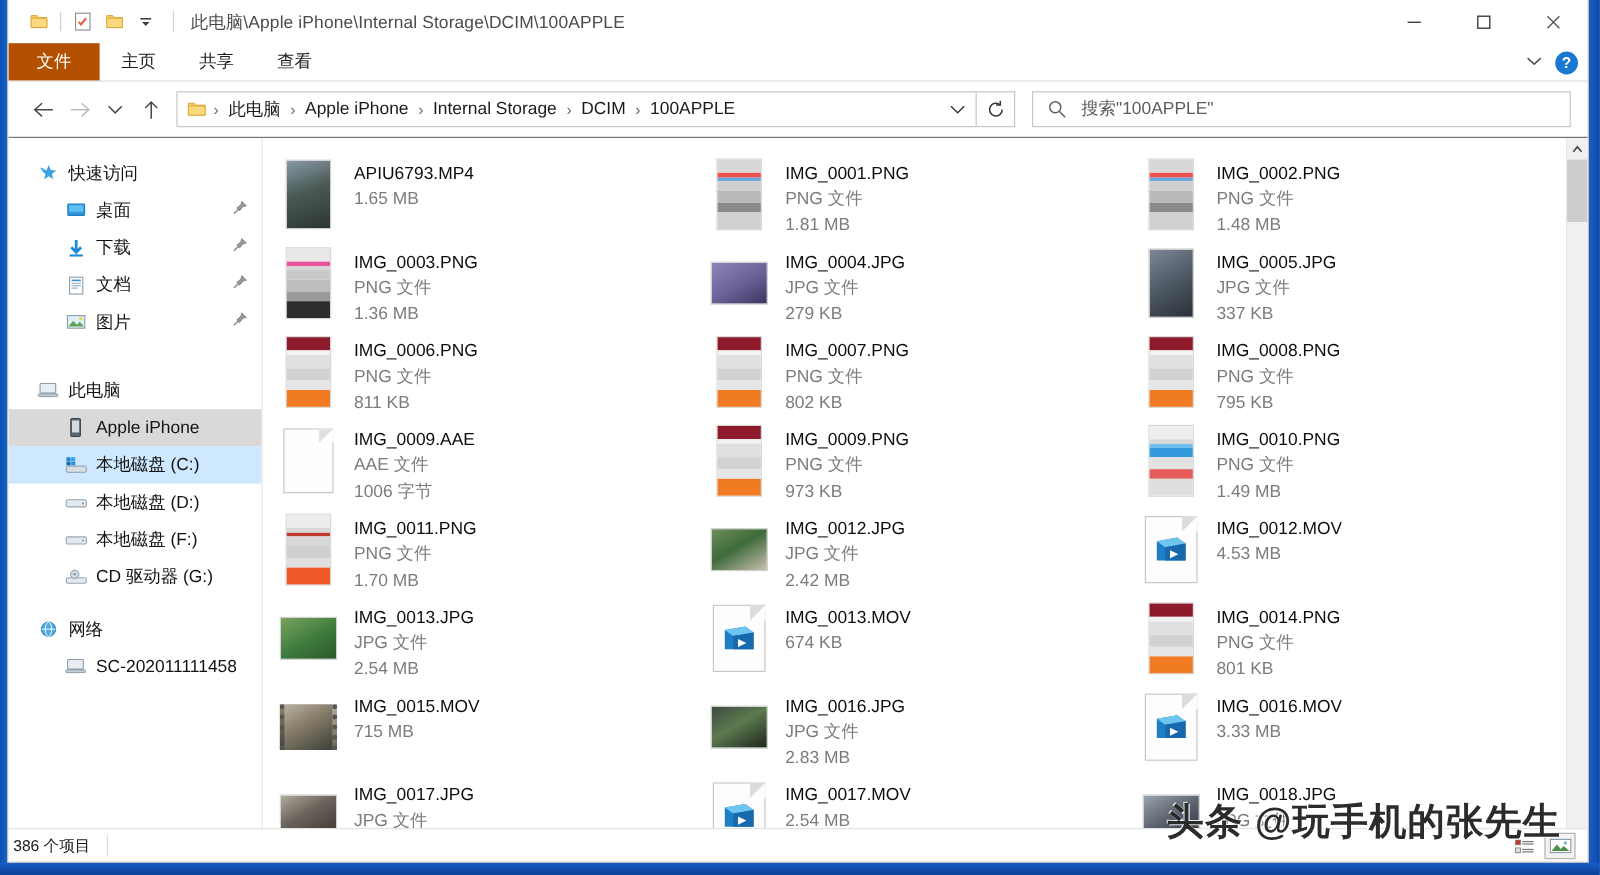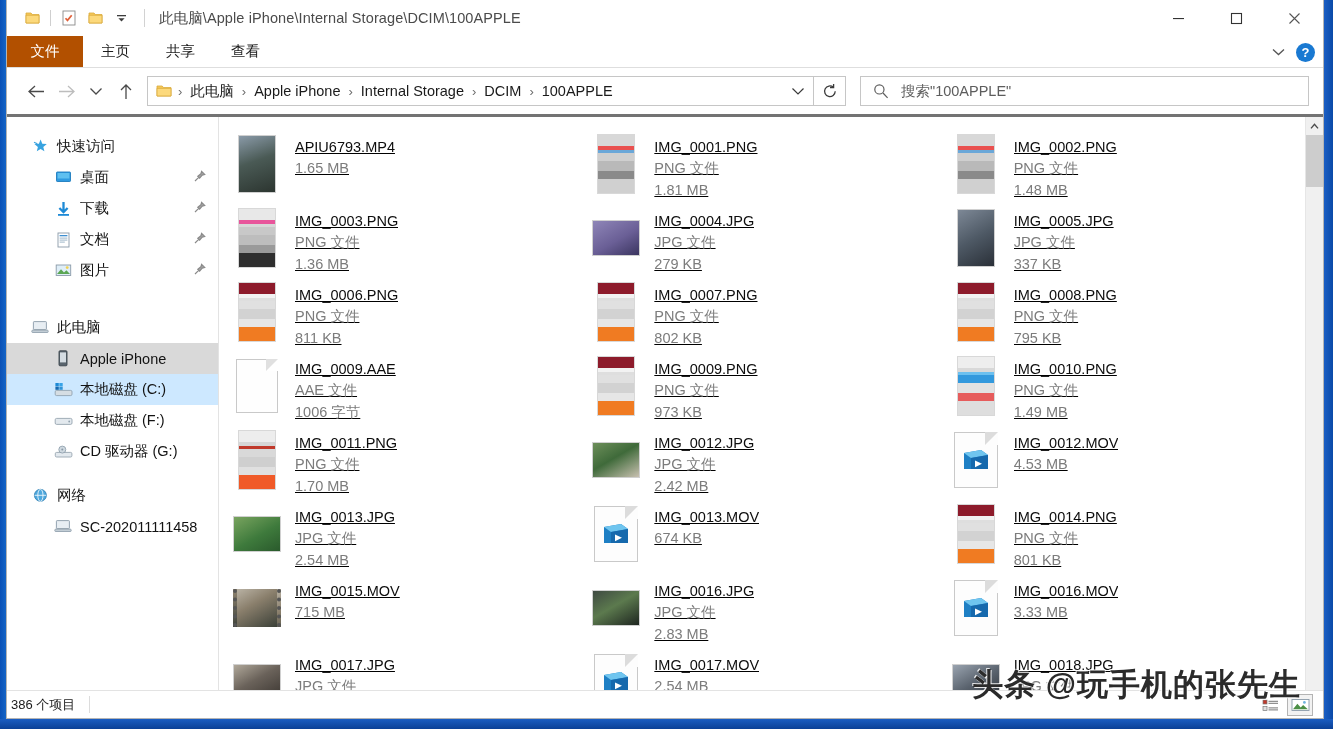--- a/index.html
+++ b/index.html
@@ -167,21 +167,21 @@
     font-family: inherit;
     background: transparent;
   }
   #search-text::placeholder { color:#5d5d5d; opacity:1; }
 
   
   #body {
     flex: 1;
     display: flex;
     min-height: 0;
-    border-top: 3px solid #737373;
+    border-top: 1px solid #737373;
   }
 
   
   #navpane {
     width: 212px; min-width: 212px;
     background: #ffffff;
     border-right: 1px solid #e3e3e3;
     padding-top: 14px;
     overflow: hidden;
     font-size: 14.5px;
@@ -228,21 +228,21 @@
     padding: 2px 6px;
     cursor: default;
     overflow: hidden;
   }
   .thumb {
     width: 48px; min-width: 48px; height: 62px;
     display: flex; align-items: center; justify-content: center;
     margin-right: 14px;
     overflow: hidden;
   }
-  .tile-text { overflow: hidden; padding-top: 4px; text-decoration: underline; }
+  .tile-text { overflow: hidden; padding-top: 4px; }
   .fname {
     font-size: 14.5px; color: #0d0d0d;
     white-space: nowrap; line-height: 20px;
   }
   .ftype, .fsize {
     font-size: 14.5px; color: #7c7c7c;
     white-space: nowrap; line-height: 22px;
   }
 
   
@@ -575,20 +575,29 @@
             <path d="M2.6 8.4h14a1.4 1.4 0 0 1 1.4 1.4v2.4a1.4 1.4 0 0 1-1.4 1.4h-14a1.4 1.4 0 0 1-1.4-1.4V9.8a1.4 1.4 0 0 1 1.4-1.4z" fill="#d5dde3" stroke="#8a9aa8" stroke-width="0.8"></path>
             <rect x="1.4" y="1" width="3.4" height="3.2" fill="#1e8ad6"></rect>
             <rect x="5.3" y="1" width="3.4" height="3.2" fill="#37a3e8"></rect>
             <rect x="1.4" y="4.6" width="3.4" height="3.2" fill="#1668ad"></rect>
             <rect x="5.3" y="4.6" width="3.4" height="3.2" fill="#2f93d8"></rect>
           </svg>
         </span>
         <span>本地磁盘 (C:)</span>
       </div>
 
+      <div class="nav-item nav-lvl1">
+        <span class="nav-ico">
+          <svg width="19" height="13" viewBox="0 0 19 13">
+            <path d="M2.6 4.4h14a1.4 1.4 0 0 1 1.4 1.4v3.2a1.4 1.4 0 0 1-1.4 1.4h-14A1.4 1.4 0 0 1 1.2 9V5.8a1.4 1.4 0 0 1 1.4-1.4z" fill="#e3e9ee" stroke="#97a5b0" stroke-width="0.9"></path>
+            <circle cx="15.2" cy="7.5" r="0.9" fill="#8fa0ad"></circle>
+          </svg>
+        </span>
+        <span>本地磁盘 (D:)</span>
+      </div>
 
 
       <div class="nav-item nav-lvl1">
         <span class="nav-ico">
           <svg width="19" height="13" viewBox="0 0 19 13">
             <path d="M2.6 4.4h14a1.4 1.4 0 0 1 1.4 1.4v3.2a1.4 1.4 0 0 1-1.4 1.4h-14A1.4 1.4 0 0 1 1.2 9V5.8a1.4 1.4 0 0 1 1.4-1.4z" fill="#e3e9ee" stroke="#97a5b0" stroke-width="0.9"></path>
             <circle cx="15.2" cy="7.5" r="0.9" fill="#8fa0ad"></circle>
           </svg>
         </span>
         <span>本地磁盘 (F:)</span>

